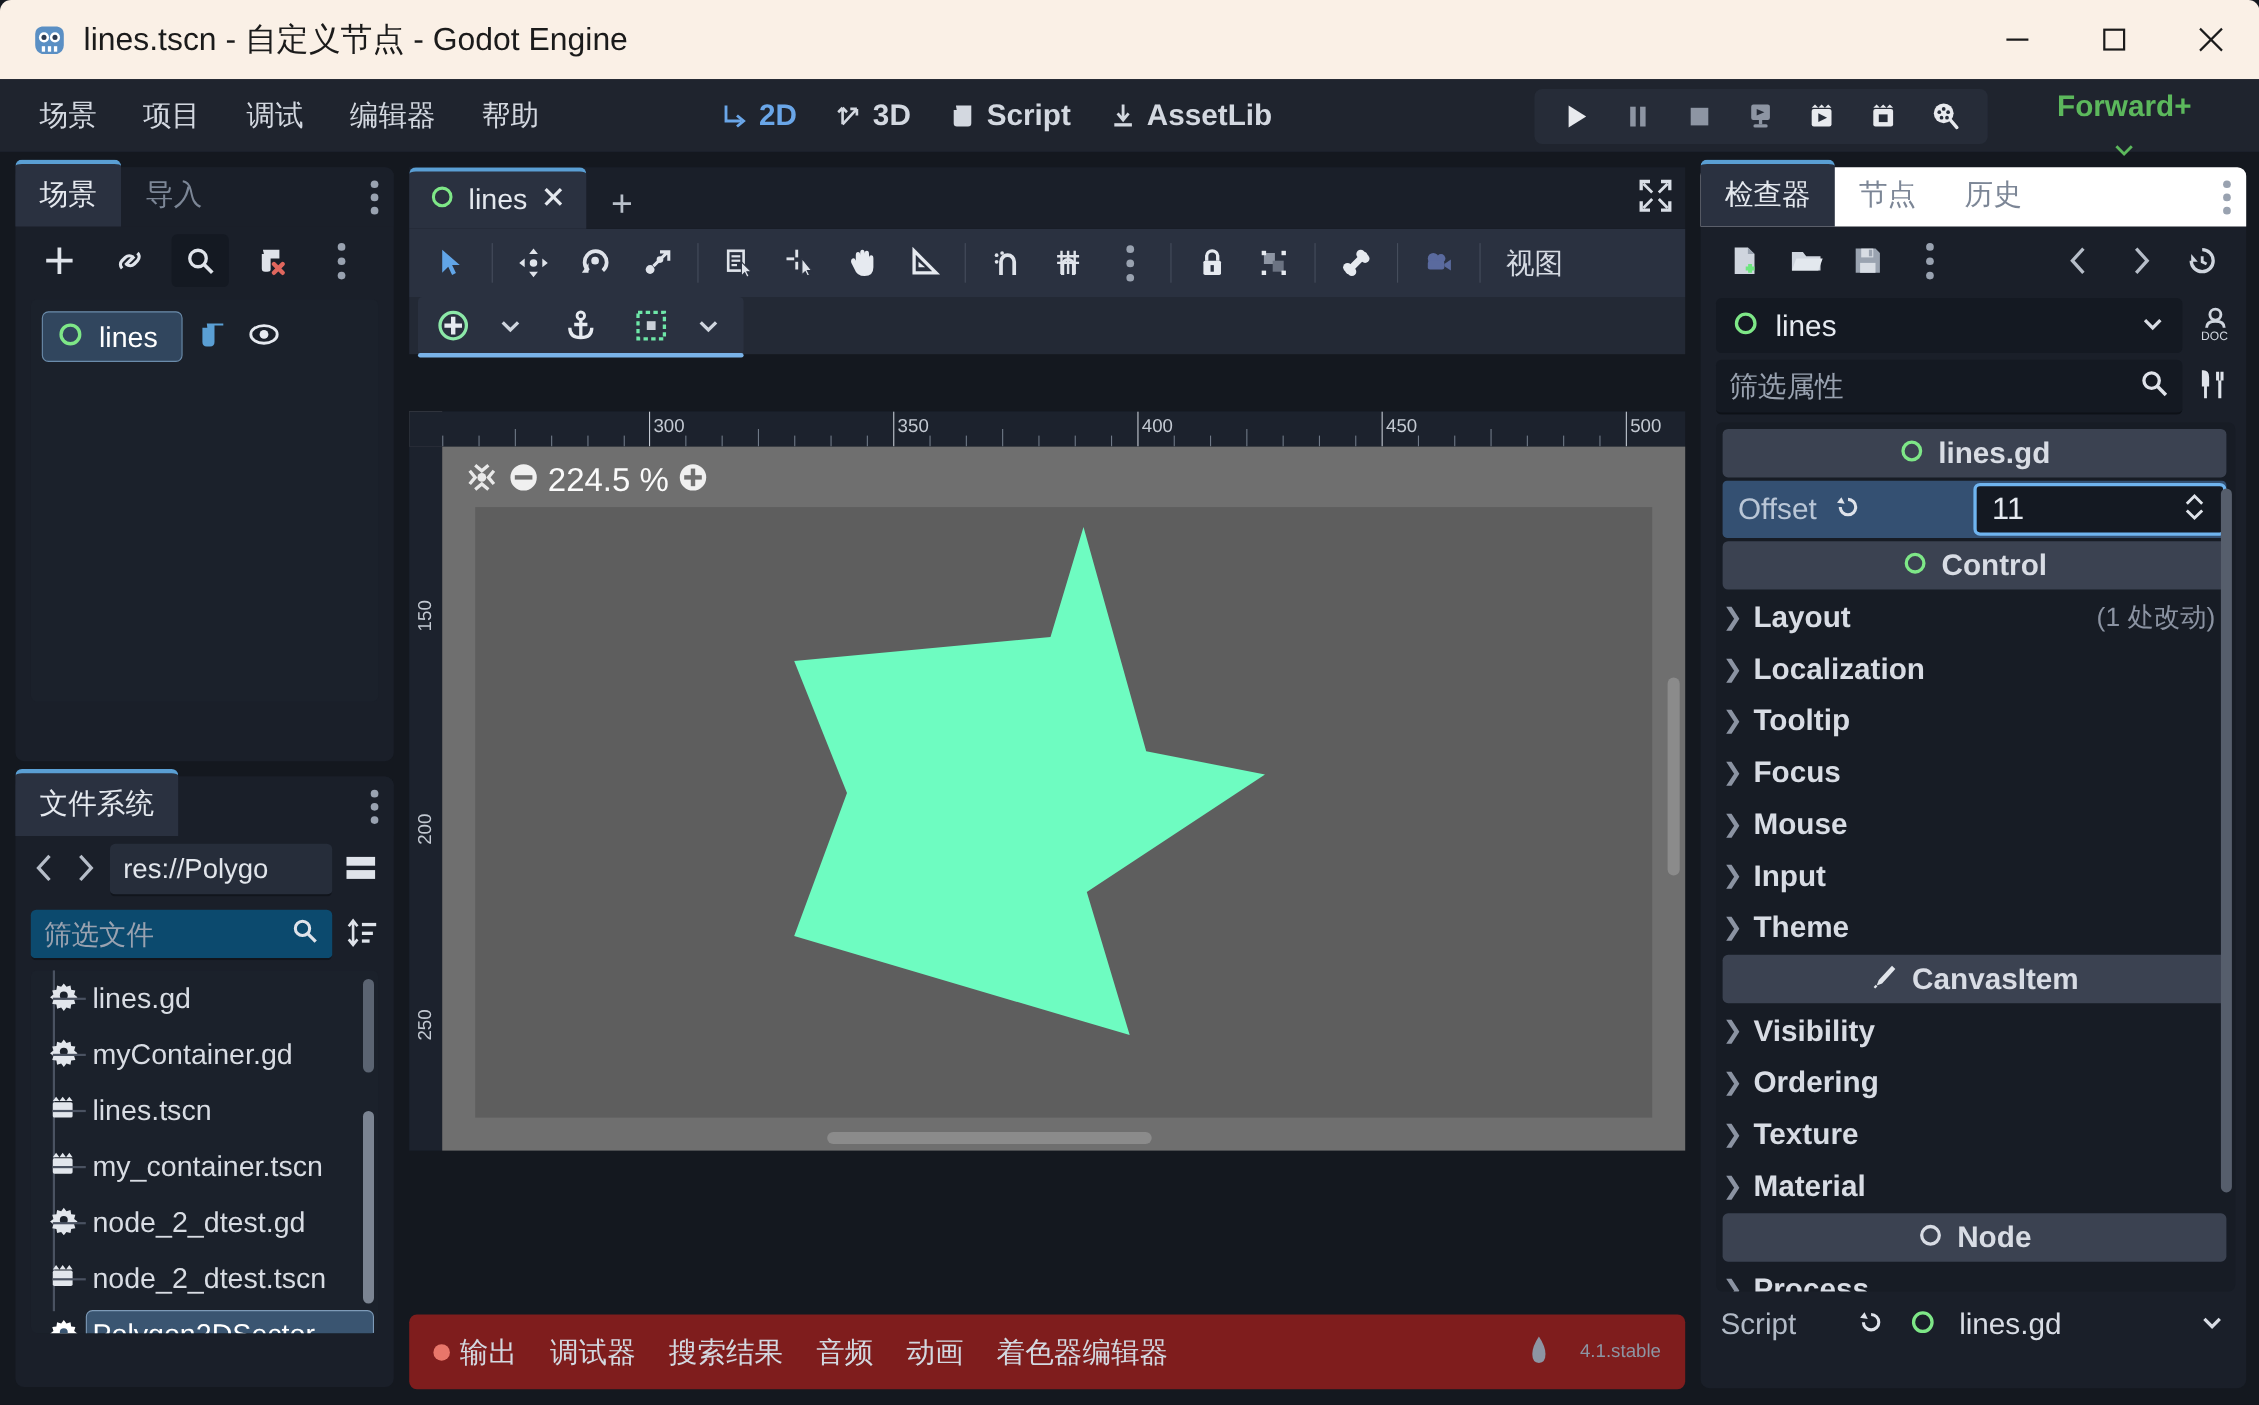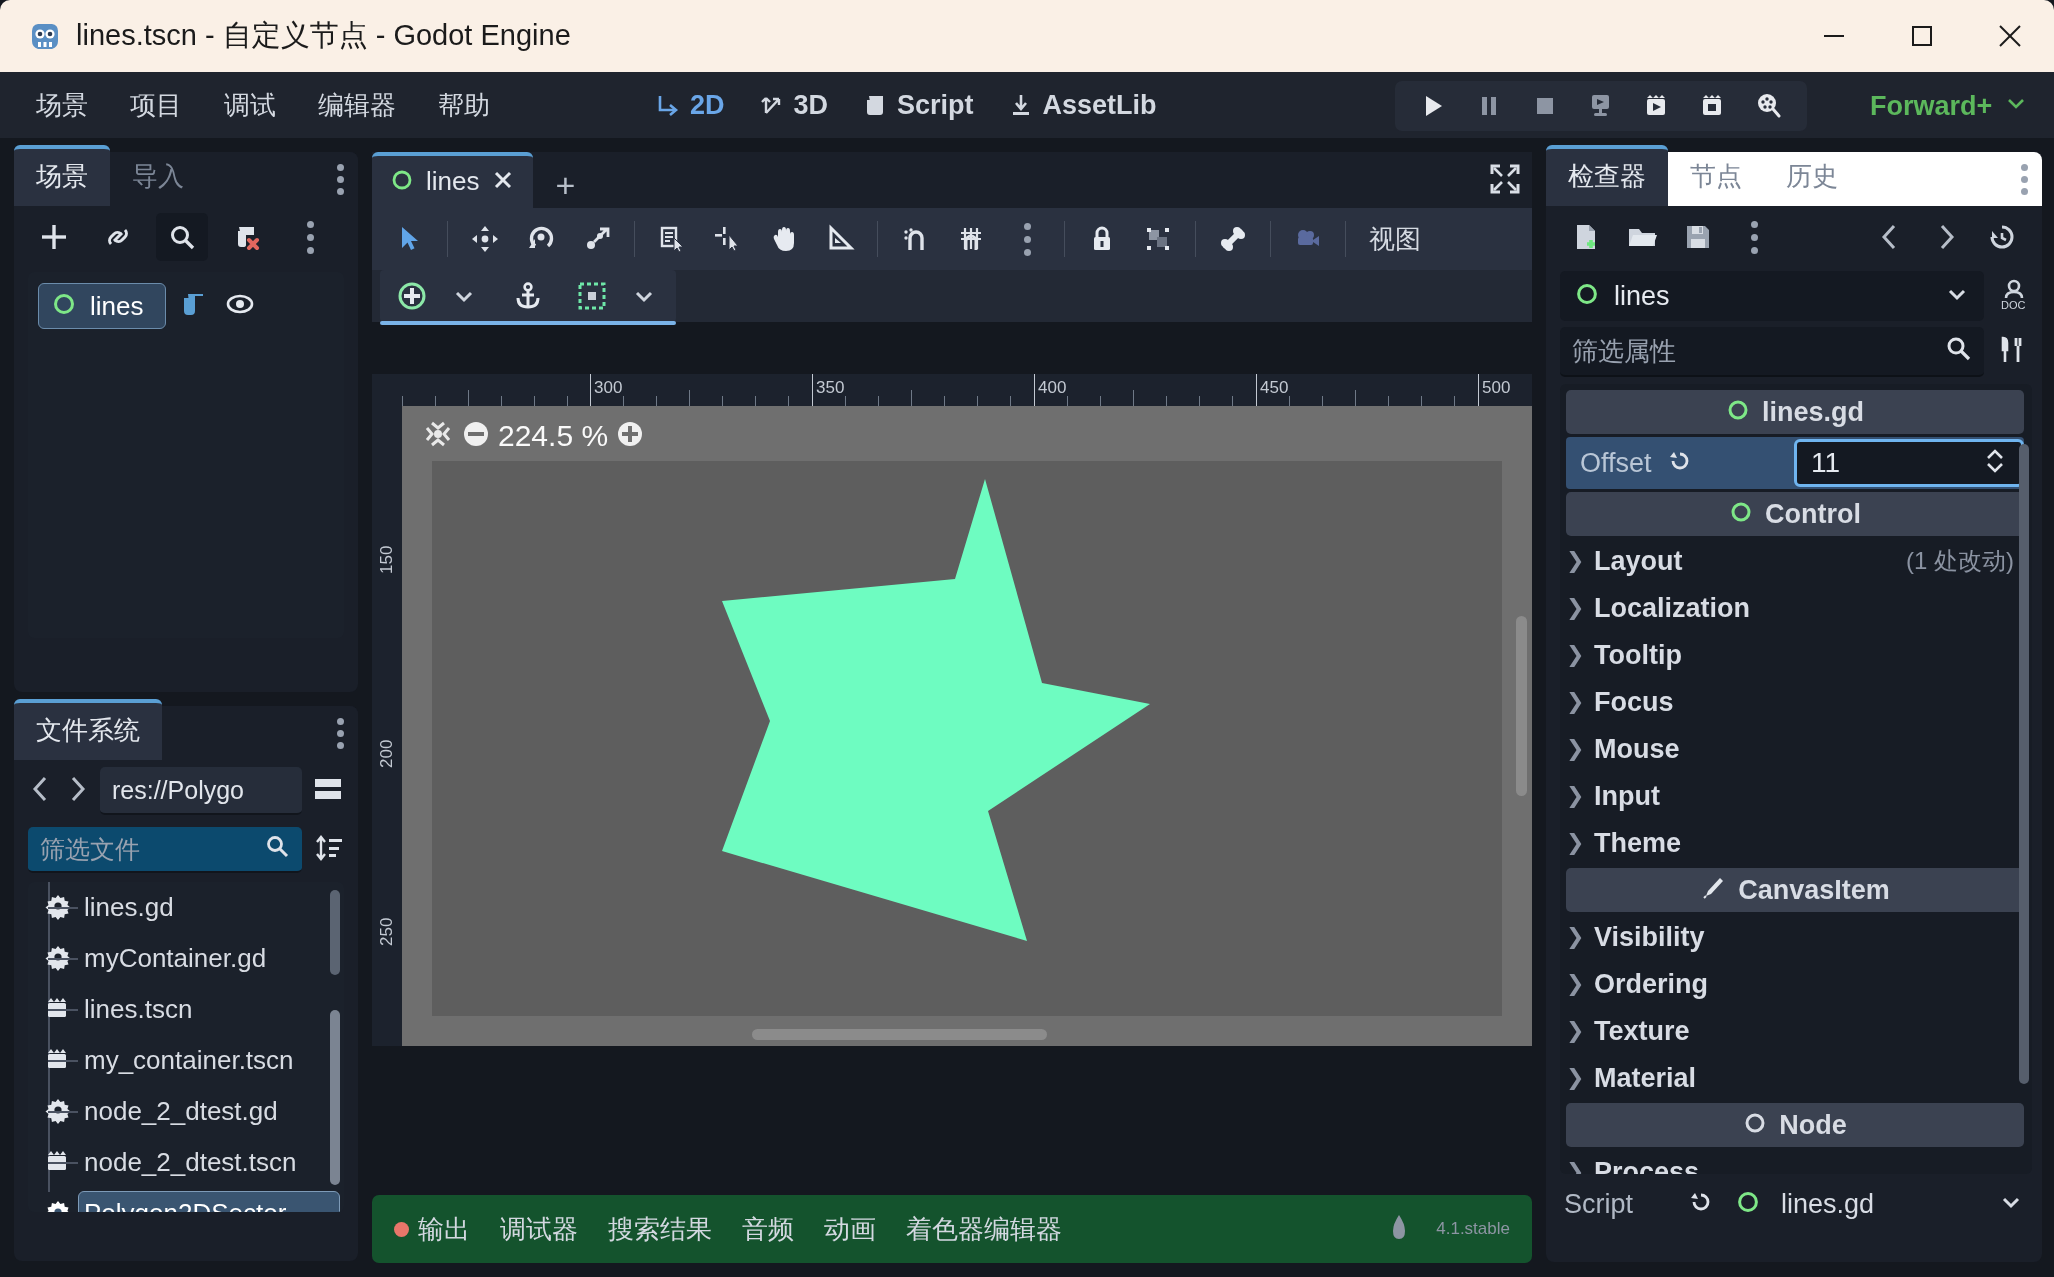--- a/index.html
+++ b/index.html
@@ -49,21 +49,21 @@
 
   .runbar {
     position: absolute; left: 1395px; top: 81px; height: 50px;
     background: #262c38; border-radius: 7px;
     display: flex; align-items: center; padding: 0 12px; gap: 4px;
   }
   .run-btn { width: 52px; height: 44px; display:flex; align-items:center; justify-content:center; }
   .renderer {
     position: absolute; left: 1870px; top: 81px; height: 50px;
     display: flex; align-items: center; gap: 12px;
-    font-size: 27px; font-weight: bold; color: #5cb85c;
+    font-size: 27px; font-weight: bold; color: #5cb85c; flex-direction: column;
   }
 
   
   .dock { position: absolute; background: #222834; border-radius: 8px; }
   .dock-tabs { display: flex; align-items: flex-end; height: 54px; position: relative; }
   .dock-tab {
     font-size: 26px; color: #7c8696; padding: 10px 22px 12px 22px;
     background: transparent; white-space: nowrap;
   }
   .dock-tab.active {
@@ -177,21 +177,21 @@
   .canvas-area {
     position:absolute; left: 30px; top: 55px; width: 1070px; height: 555px;
     background:#5e5e5e;
   }
   .vp-scroll-v { position:absolute; right: 5px; top: 210px; width: 11px; height: 180px; background:#8b8b8b; border-radius:6px; }
   .vp-scroll-h { position:absolute; bottom: 6px; left: 350px; width: 295px; height: 11px; background:#8b8b8b; border-radius:6px; }
 
   
   .bottom-panel {
     position:absolute; left: 372px; top: 1195px; width: 1160px; height: 68px;
-    background:#14532d; border-radius: 7px; display:flex; align-items:center; padding-left: 22px;
+    background:#7f1d1d; border-radius: 7px; display:flex; align-items:center; padding-left: 22px;
   }
   .bp-tab { font-size:26px; color:#d3d8e0; margin-right: 30px; display:flex; align-items:center; gap:9px; white-space:nowrap; }
   .bp-dot { width:15px; height:15px; border-radius:50%; background:#e8766a; }
   .bp-version { margin-left:auto; margin-right: 22px; display:flex; align-items:center; gap:24px;
                 font-size:17px; color:#8d95a3; }
 
   
   .insp-dock { left: 1546px; top: 152px; width: 496px; height: 1110px; background:#1a1f29; }
   .insp-toolbar { display:flex; align-items:center; height: 62px; padding: 0 14px; gap: 4px; }
   .insp-ico { width: 52px; height: 48px; display:flex; align-items:center; justify-content:center; }

